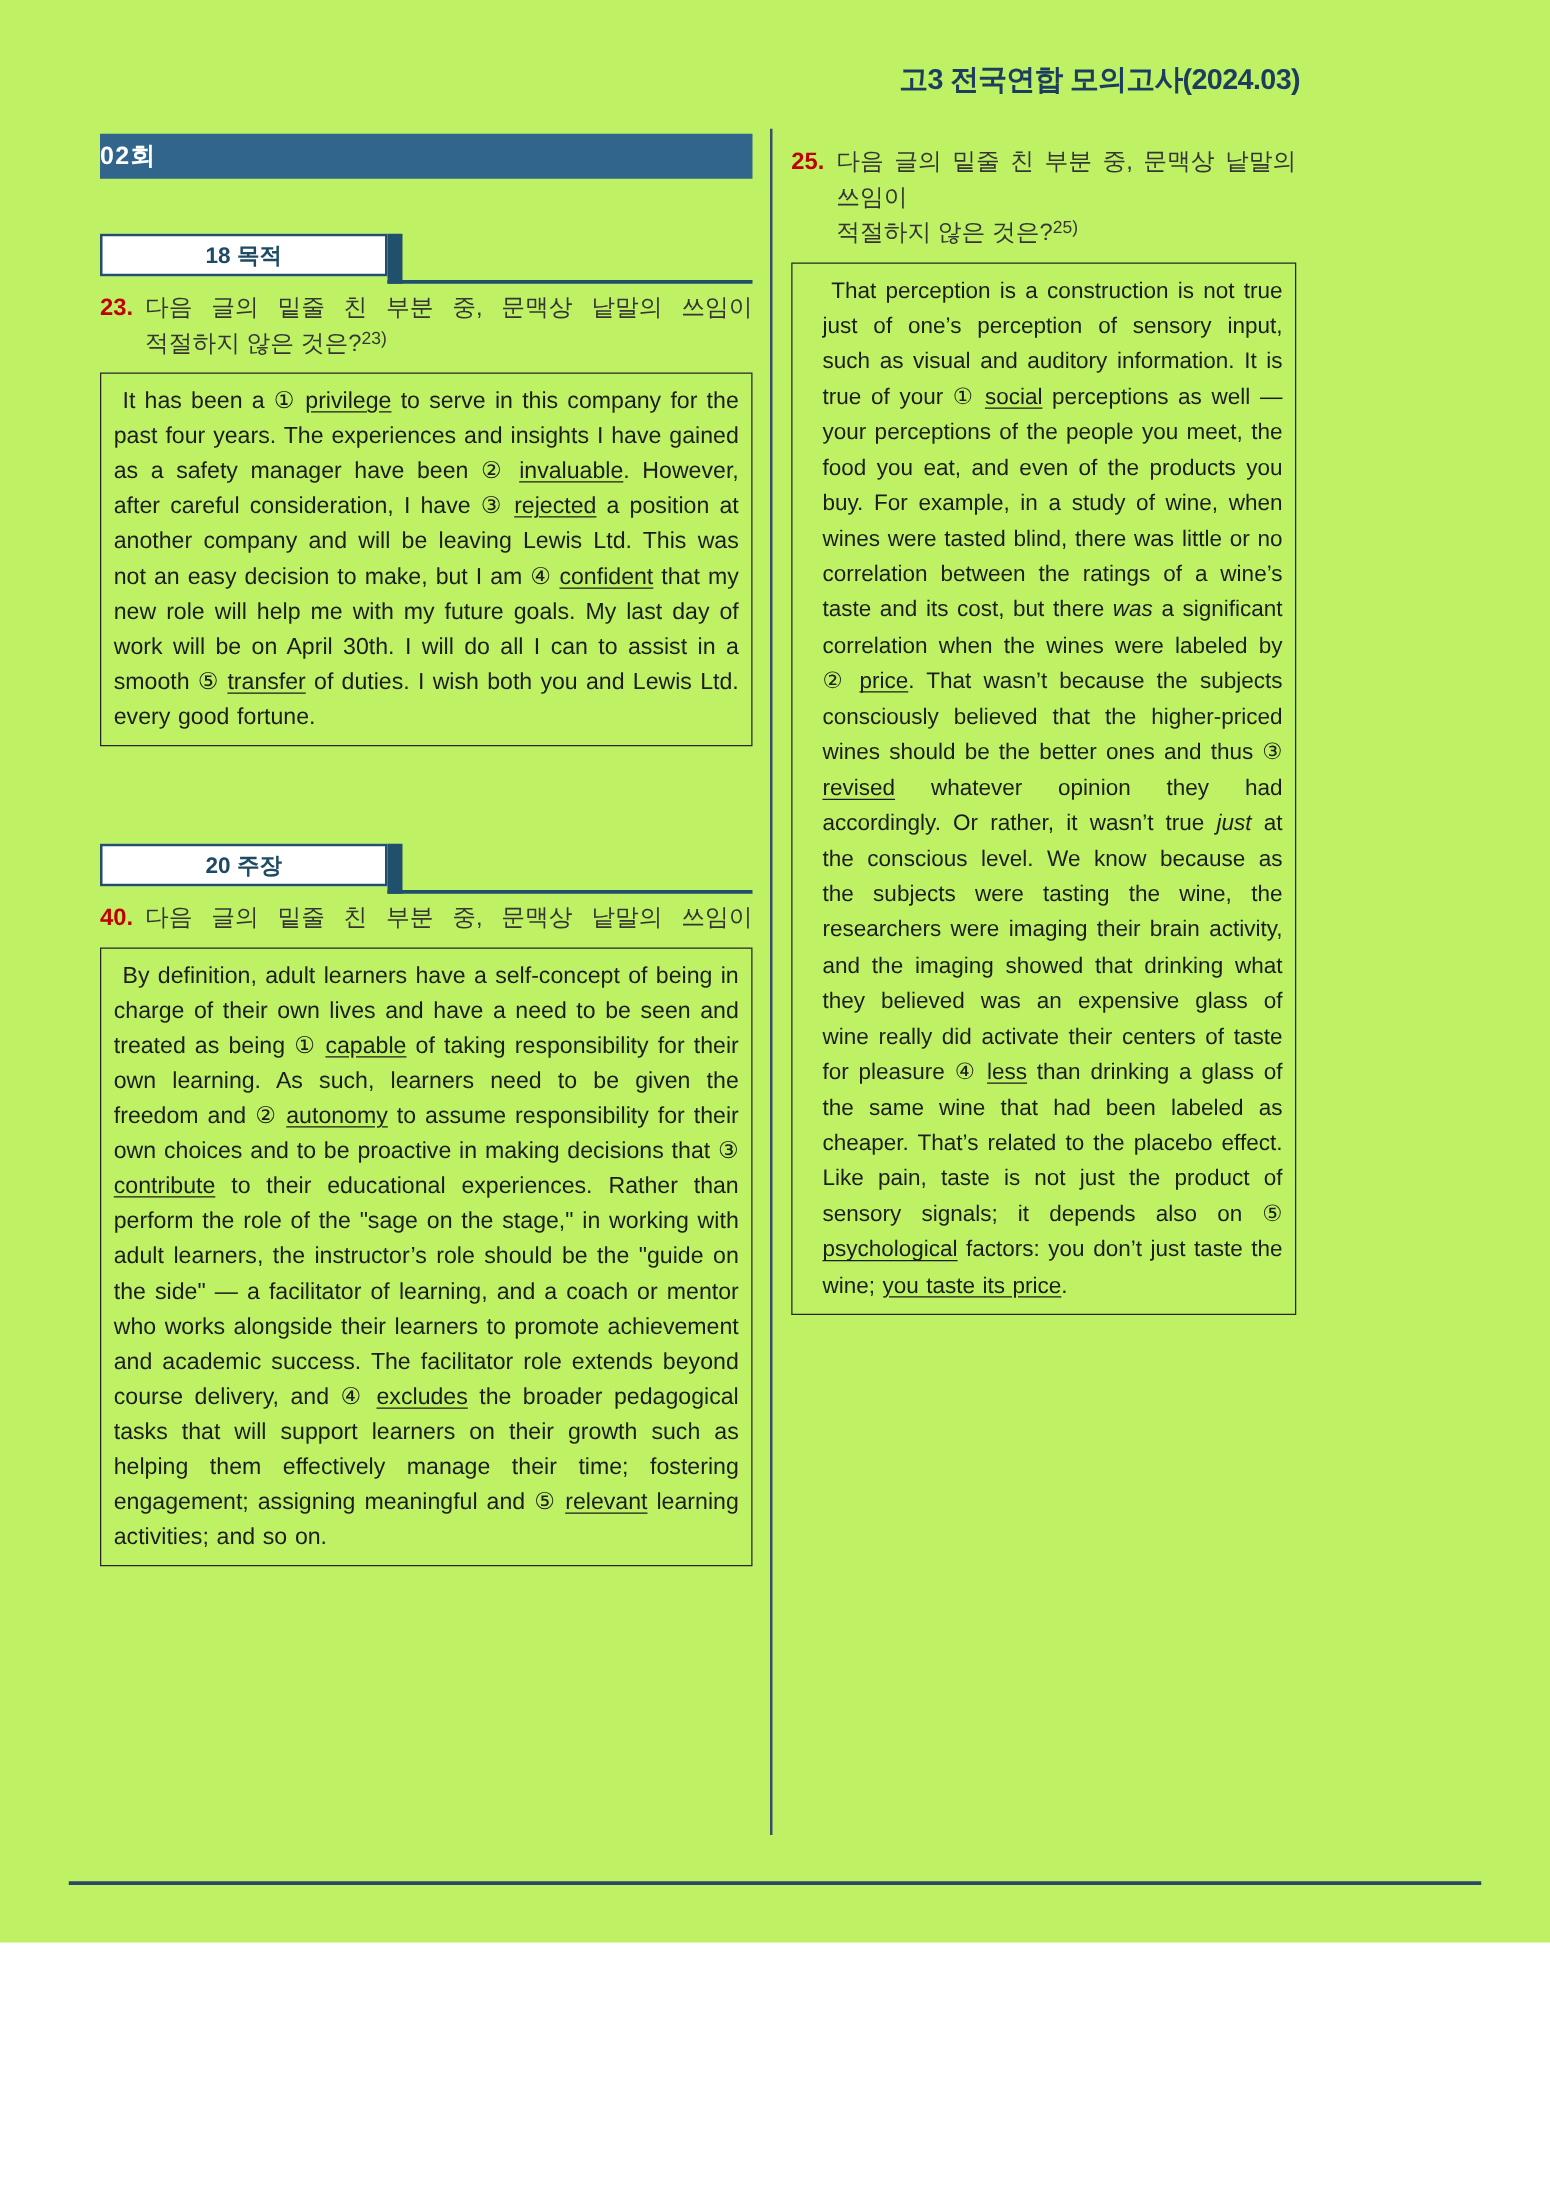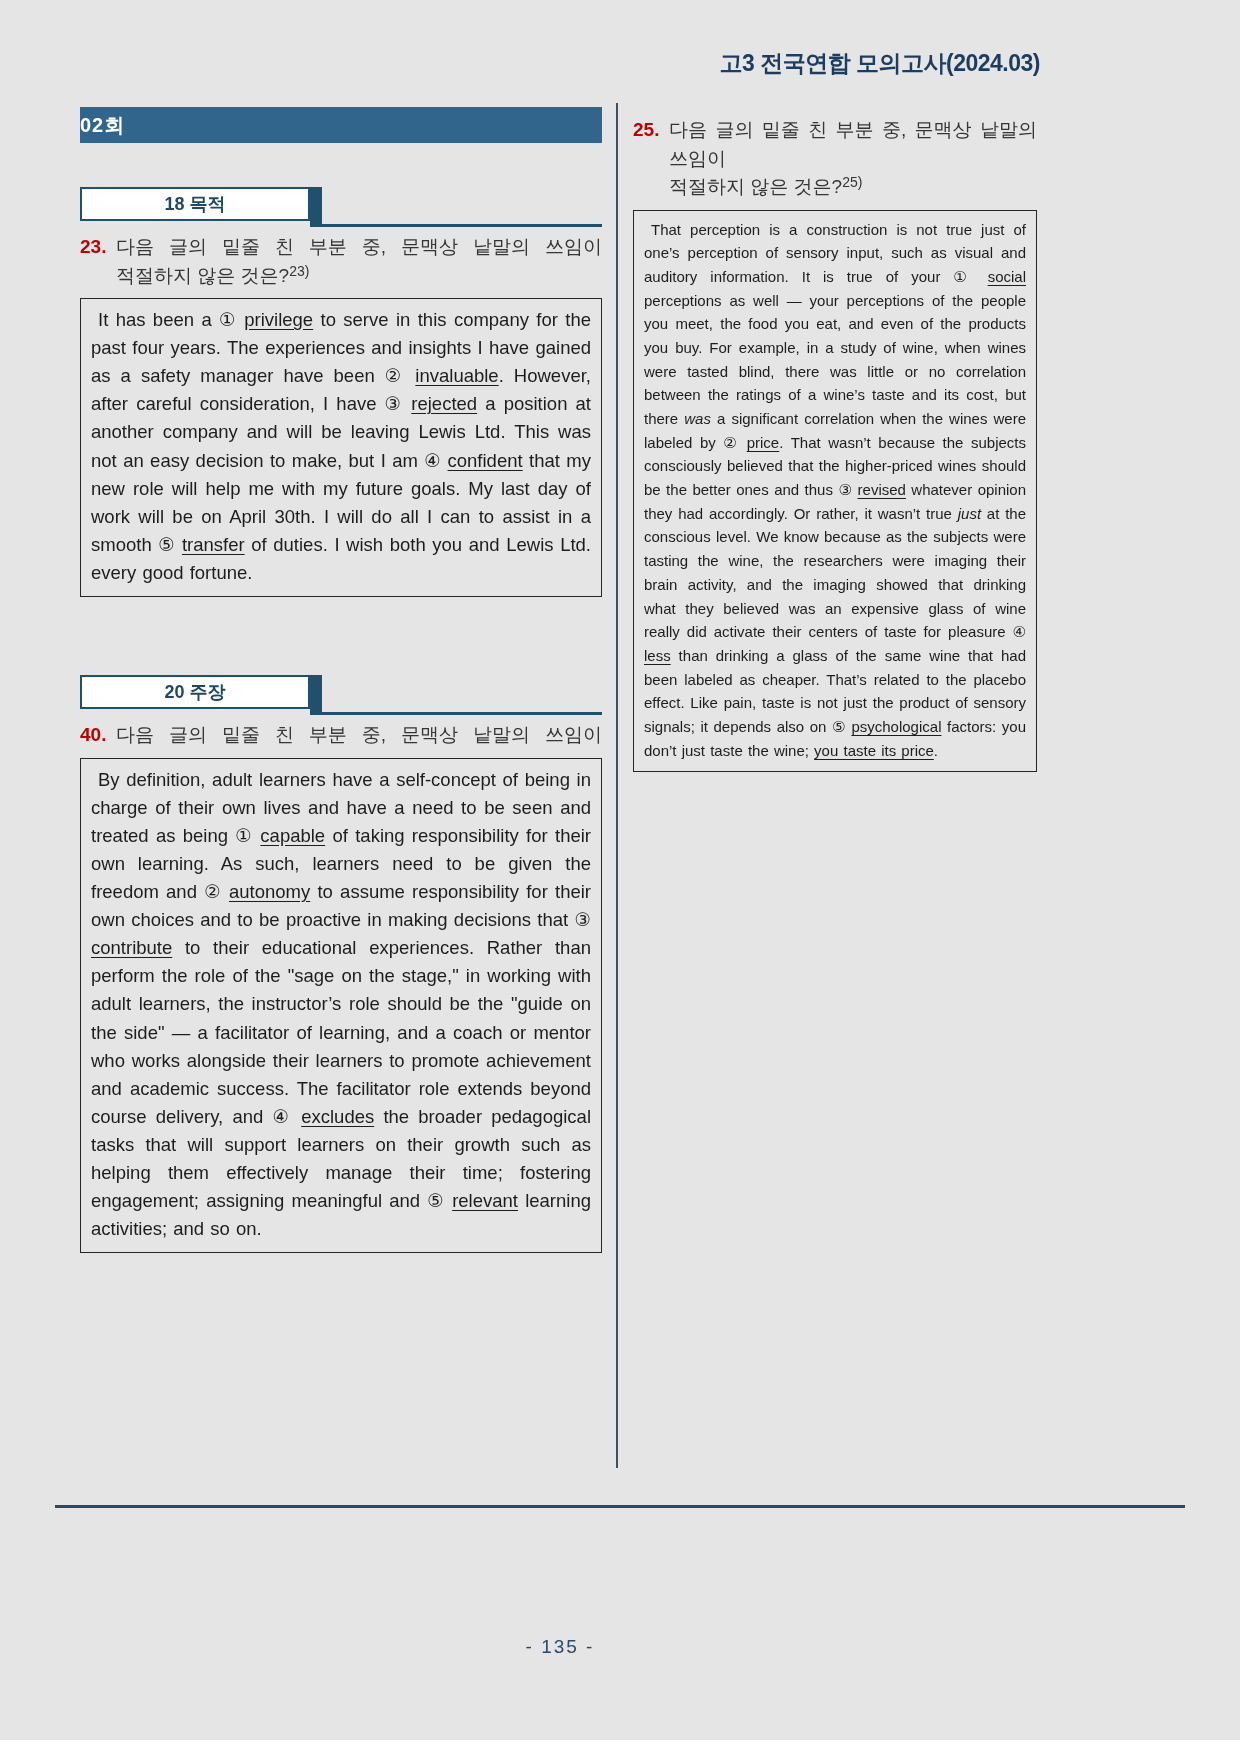--- a/index.html
+++ b/index.html
@@ -1,17 +1,17 @@
 <!DOCTYPE html>
 <html><head>
 <meta charset="utf-8">
 <style>
   html, body { margin: 0; padding: 0; background: #ffffff; }
   body { width: 1240px; height: 1752px; font-family: "Liberation Sans", "DejaVu Sans", sans-serif; }
-  .page { position: relative; width: 1240px; height: 1740px; background: #e5e5e5; overflow: hidden; }
+  .page { position: relative; width: 1240px; height: 1554px; background: #bef264; overflow: hidden; }
 
   
   .page-header {
     position: absolute; top: 48px; right: 200px;
     font-size: 23px; font-weight: bold; color: #1c3d5f; letter-spacing: -0.5px;
   }
 
   
   .col-divider { position: absolute; left: 616px; top: 103px; width: 2px; height: 1365px; background: #3d5062; }
 
@@ -46,21 +46,21 @@
   .q-l1   { text-align: justify; text-align-last: justify; }
   .u-word { text-underline-offset: 4px; }
   .q-sup  { font-size: 14px; position: relative; top: -6px; }
 
   
   .passage {
     margin-top: 8px; border: 1.5px solid #262626; padding: 7px 10px 9px 10px;
     font-size: 18.5px; line-height: 1.52; color: #1d1d1d;
     text-align: justify; text-indent: 7px; word-spacing: 1px;
   }
-  .col-right .passage { font-size: 15px; line-height: 1.58; }
+  .col-right .passage { font-size: 18px; line-height: 1.58; padding-left: 24px; }
   .seg-u { text-decoration: underline; text-underline-offset: 3px; }
   .seg-i { font-style: italic; }
 
   .tab-row.mid { margin-top: 78px; padding-left: 40px; }
 
   
   .bottom-rule { position: absolute; left: 55px; right: 55px; top: 1505px; height: 3px; background: #2a4a67; }
   .page-footer { position: absolute; top: 1636px; left: 80px; width: 960px; text-align: center;
                  font-size: 19px; color: #2a4a67; letter-spacing: 2px; }
 </style>

